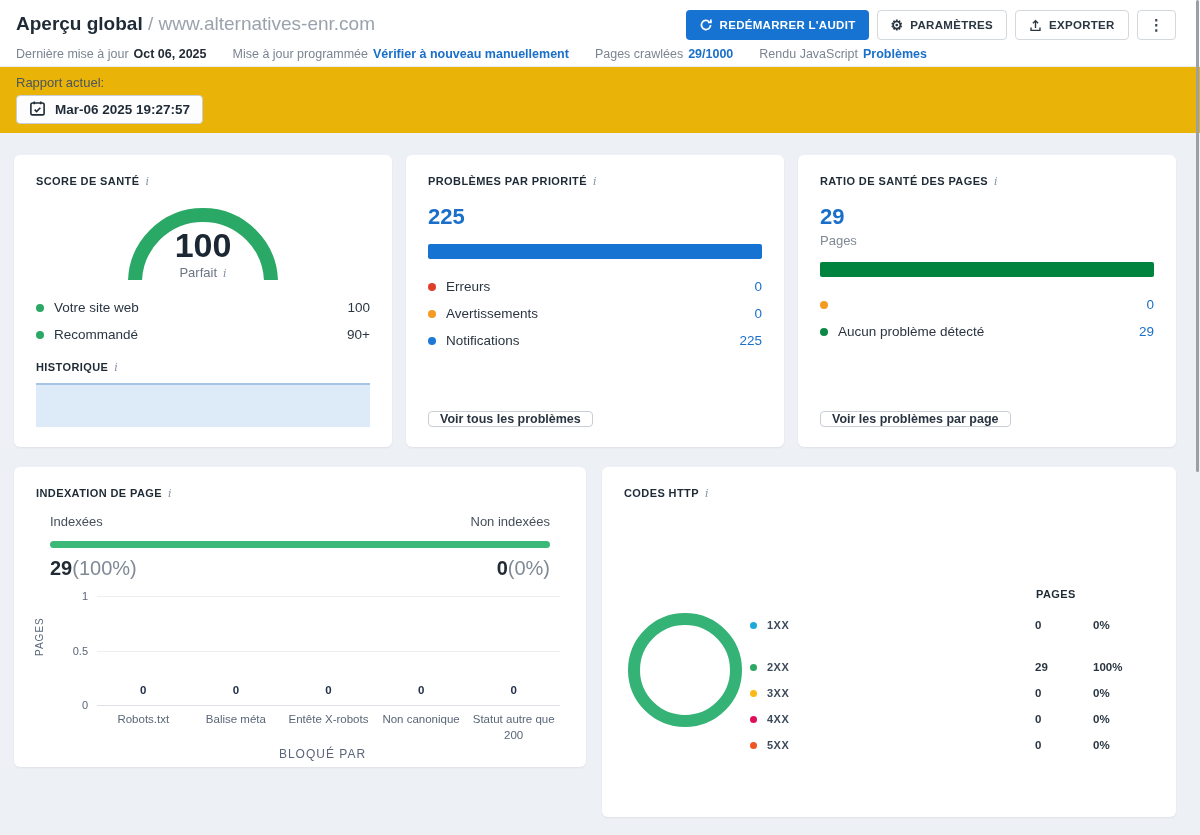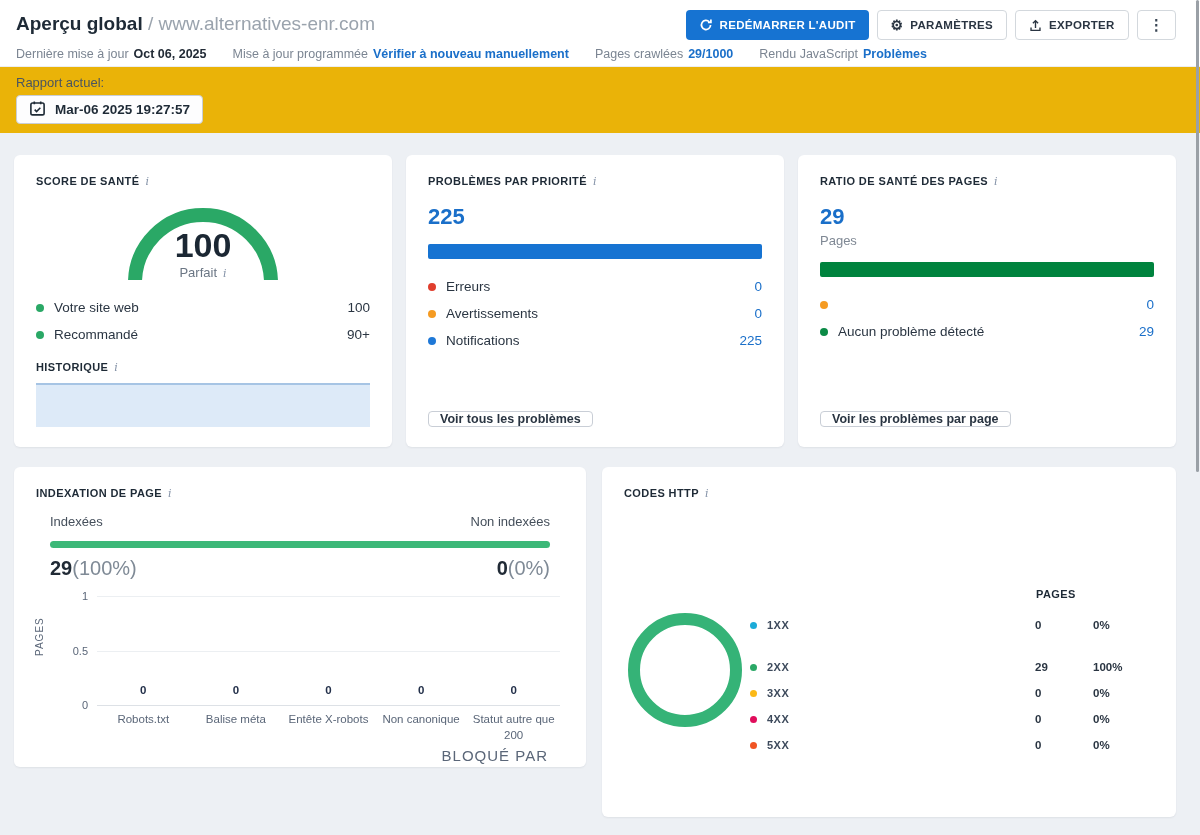--- a/index.html
+++ b/index.html
@@ -76,21 +76,21 @@
   .bchart { position:relative; height:178px; margin-top:16px; }
   .bchart .grid { position:absolute; left:61px; right:4px; height:1px; background:#eceff2; }
   .bchart .axis { position:absolute; left:61px; right:4px; height:1px; background:#dde1e6; top:109px; }
   .bchart .ytick { position:absolute; right:calc(100% - 52px); transform:translateY(-50%); font-size:11px; color:#5a6678; }
   .ylab { position:absolute; left:-2px; top:60px; font-size:10px; letter-spacing:1px; color:#5a6678;
           transform:rotate(-90deg); transform-origin:left top; }
   .bcols { position:absolute; left:61px; right:4px; top:0; display:flex; }
   .bcol { flex:1; position:relative; text-align:center; }
   .bval { position:absolute; top:88px; width:100%; font-size:11.5px; font-weight:bold; color:#23304a; }
   .bcat { position:absolute; top:116px; width:100%; font-size:11.5px; color:#5a6678; line-height:1.35; }
-  .xlab { position:absolute; left:61px; right:16px; top:151px; text-align:right; font-size:15px;
+  .xlab { position:absolute; left:61px; right:16px; top:151px; text-align:center; font-size:12px;
           letter-spacing:1px; color:#5a6678; }
 
   
   .http-body { position:relative; height:280px; }
   .donut { position:absolute; left:4px; top:113px; width:114px; height:114px; border-radius:50%;
            border:12px solid #35b377; }
   .leg-row { position:absolute; left:126px; right:0; height:14px; display:flex; align-items:center; }
   .leg-row .dot { width:7px; height:7px; margin-right:10px; }
   .leg-label { font-size:11px; font-weight:bold; letter-spacing:.5px; color:#3d4a5c; width:268px; }
   .leg-pages { width:58px; font-size:11.5px; font-weight:bold; color:#2a3542; }

